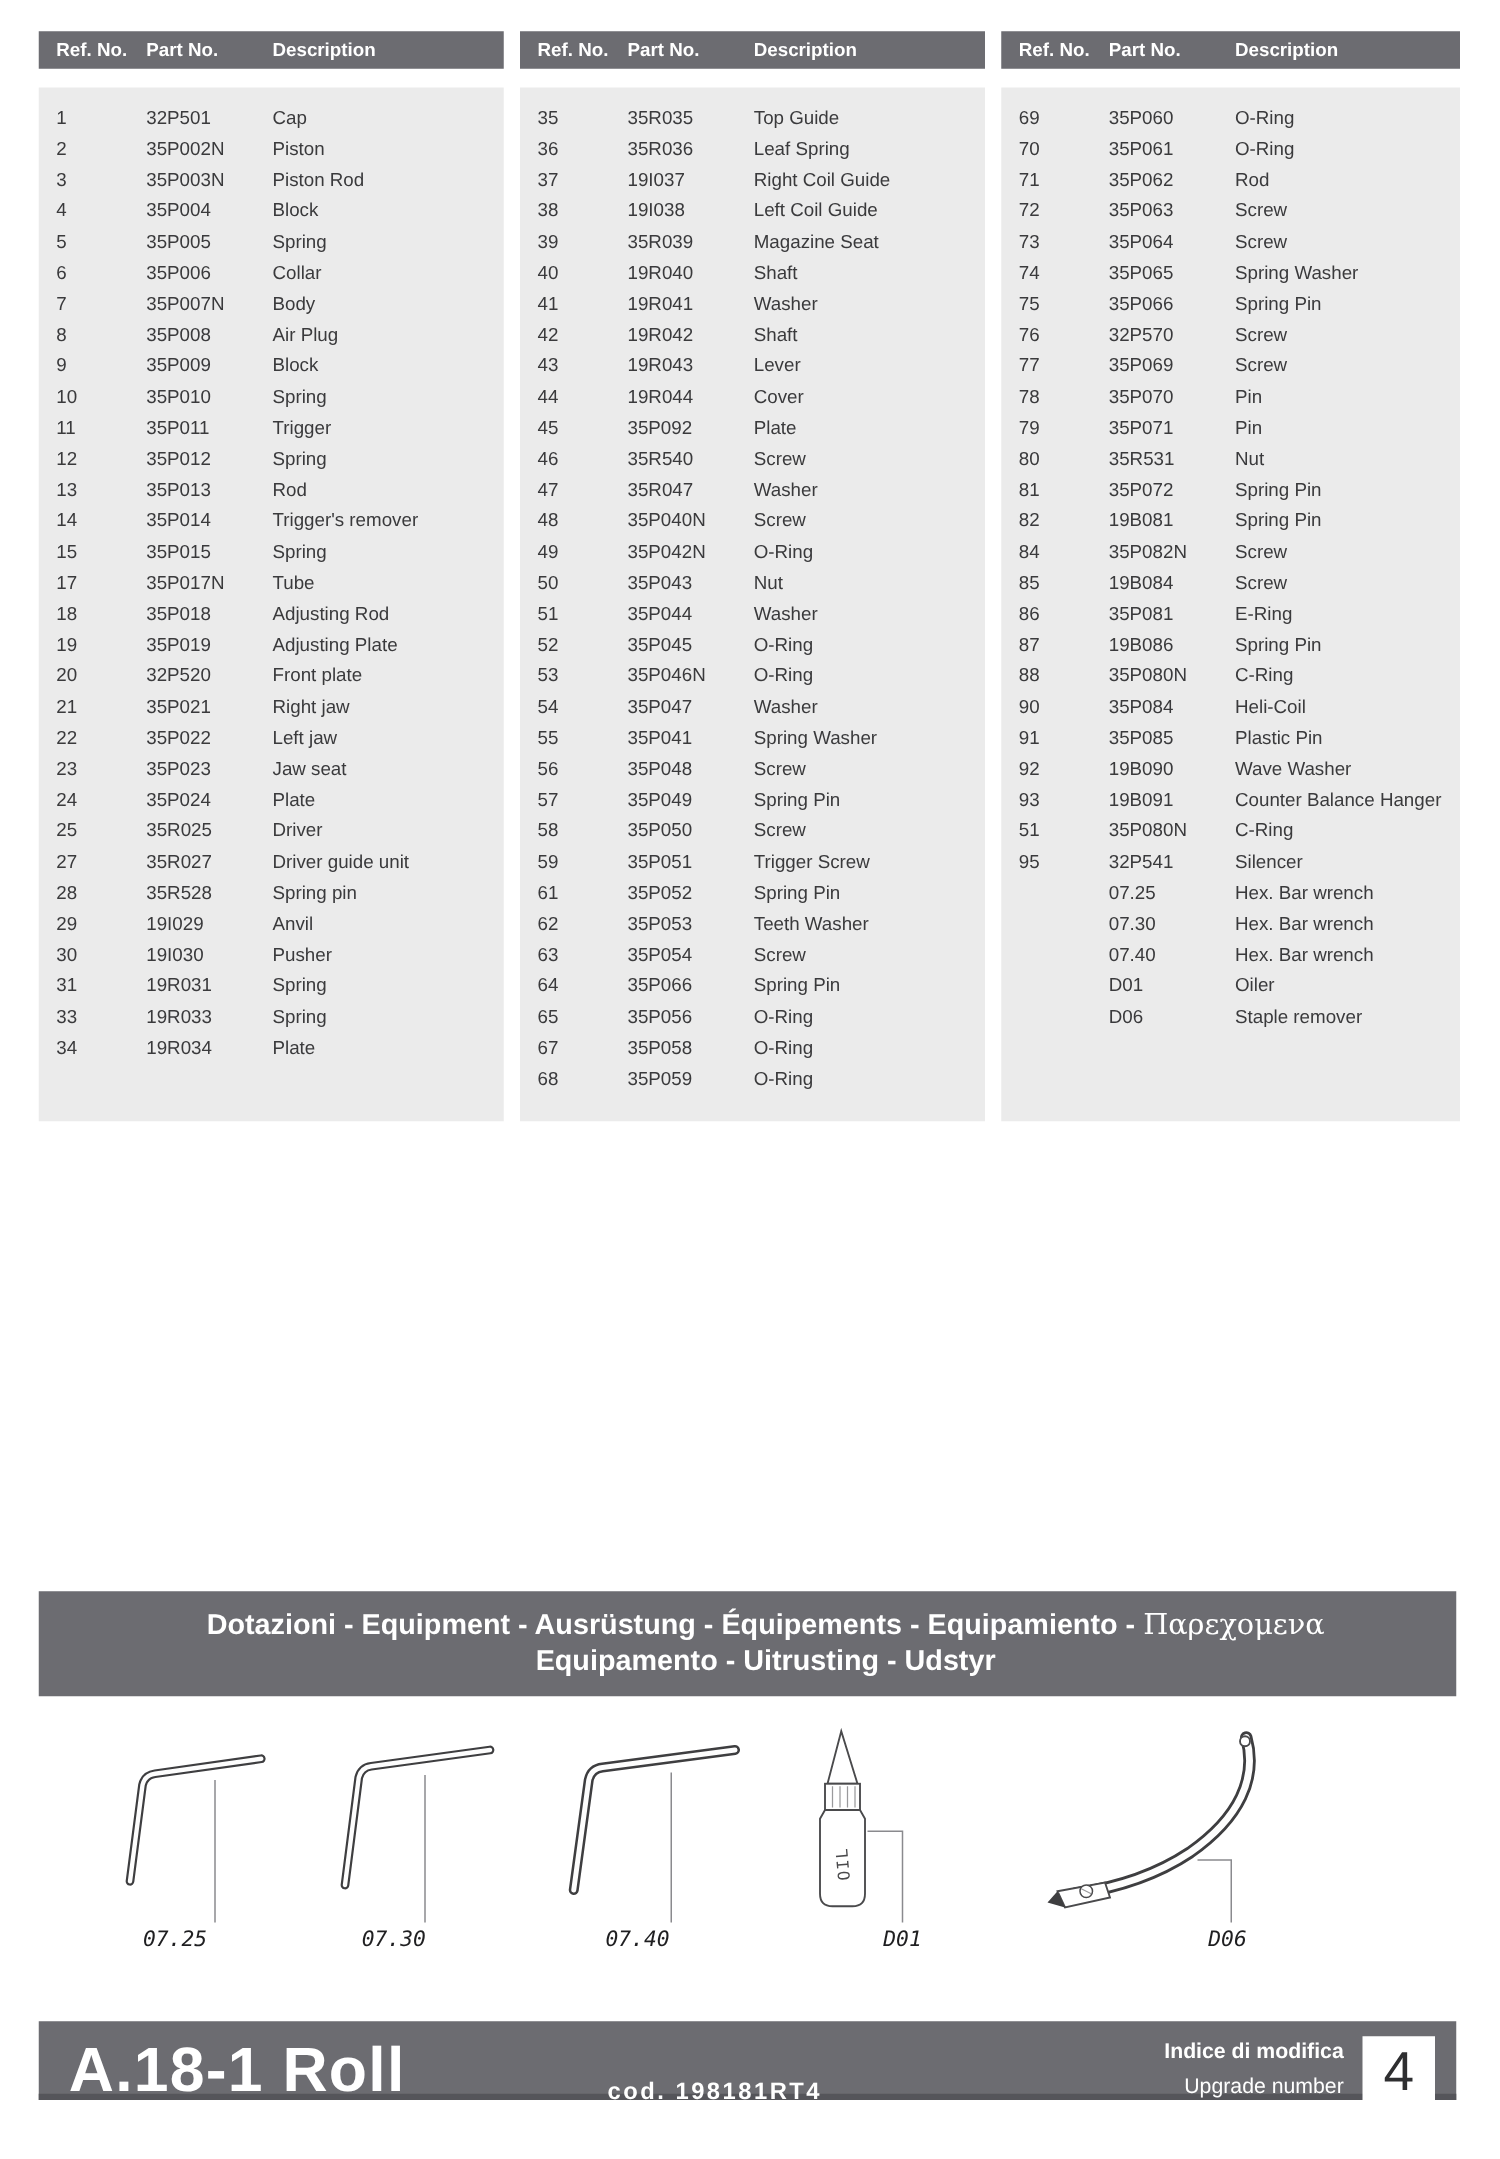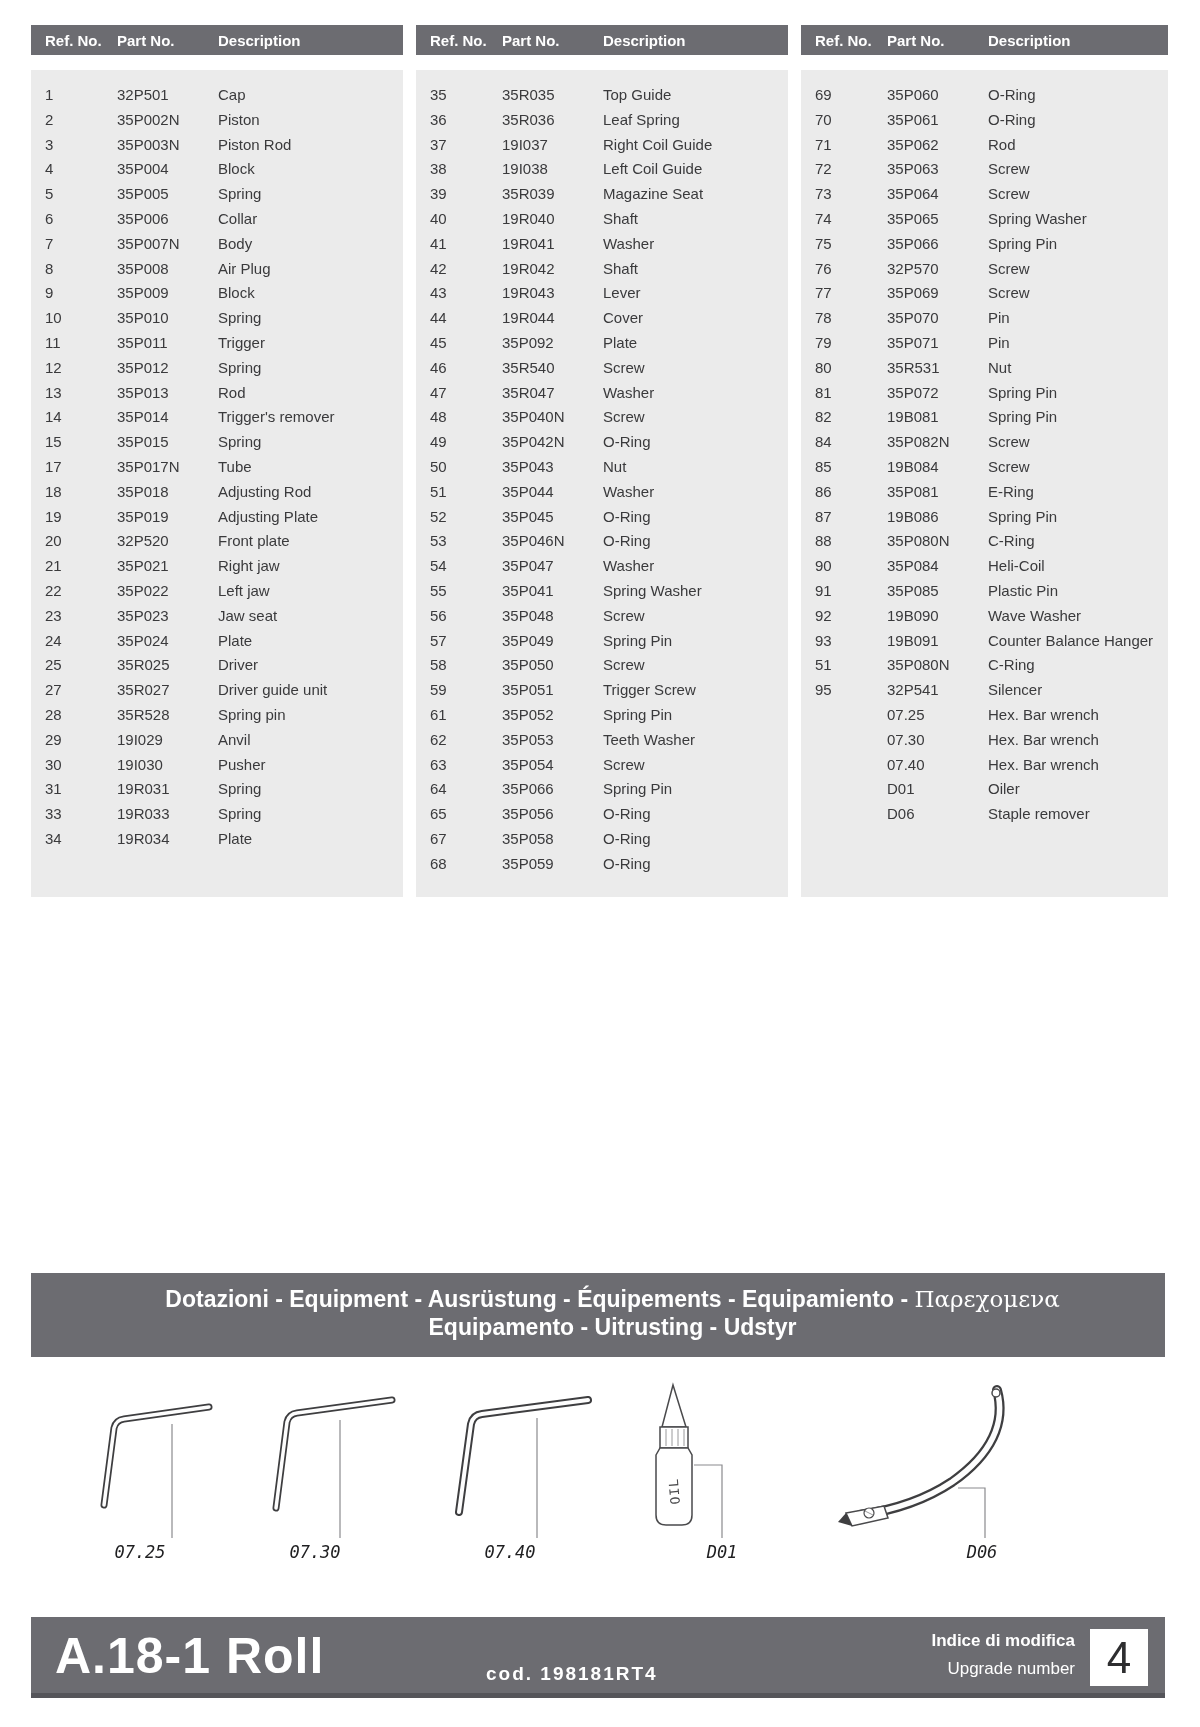--- a/index.html
+++ b/index.html
@@ -59,21 +59,21 @@
     font-size:17px; color:#1f1f21; text-align:center;
   }
   #lbl-0725 { left:90px; }
   #lbl-0730 { left:265px; }
   #lbl-0740 { left:460px; }
   #lbl-d01  { left:672px; }
   #lbl-d06  { left:932px; }
 
   
   .footer {
-    position:absolute; left:31px; top:1617px; width:1134px; height:81px;
+    position:absolute; left:31px; top:1617px; width:1134px; height:63px;
     background:#6c6c71; border-bottom:5px solid #55555a; color:#fff;
   }
   .model {
     position:absolute; left:24px; top:10px;
     font-size:50px; font-weight:bold; letter-spacing:1px;
   }
   .code {
     position:absolute; left:455px; top:46px;
     font-size:19px; font-weight:bold; letter-spacing:2px;
   }

